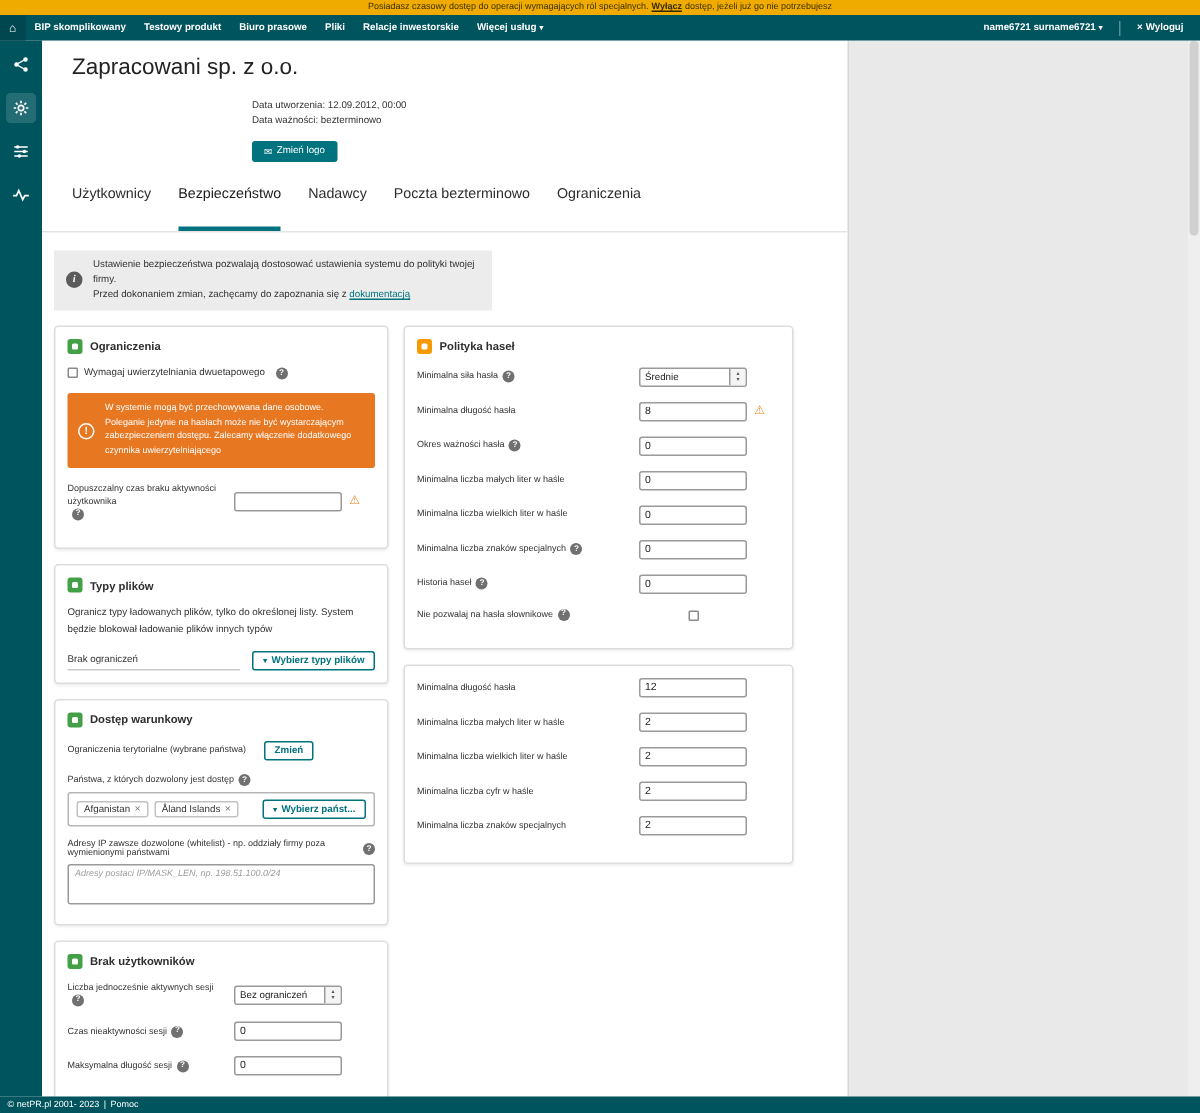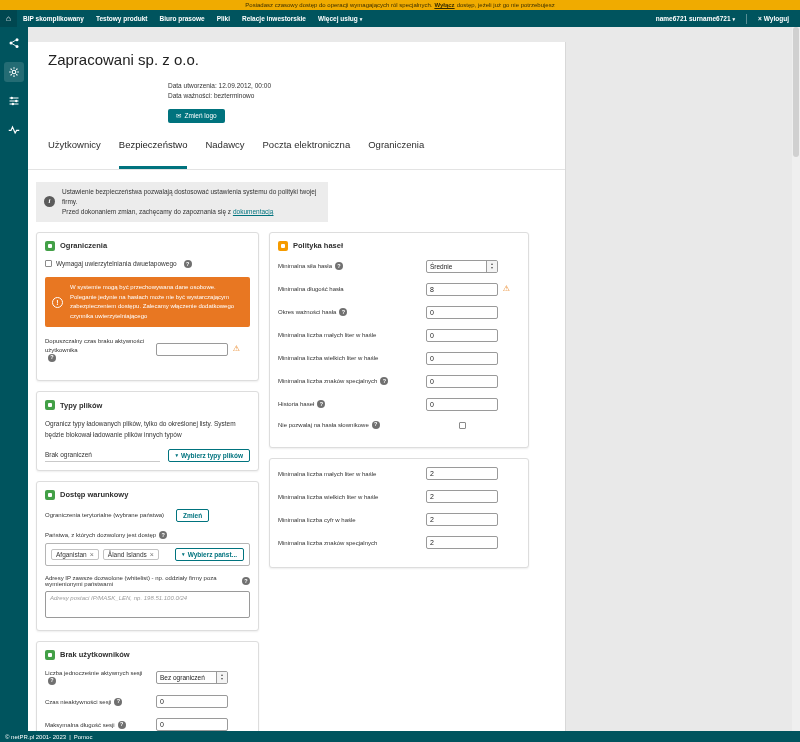--- a/index.html
+++ b/index.html
@@ -49,21 +49,21 @@
   .sidebar-item svg { width:12px; height:12px; }
   
   .footer {
     position:absolute; bottom:0; left:0; right:0; height:11px;
     background:#00545e; color:#fff; font-size:6px;
     display:flex; align-items:center; padding:0 5px; gap:3px; z-index:5;
   }
   .footer a { color:#fff; text-decoration:none; cursor:pointer; }
   
   .main-panel {
-    position:absolute; left:28px; top:42px; width:538px; bottom:11px;
+    position:absolute; left:28px; top:27px; width:538px; bottom:11px;
     background:#fff; border-right:1px solid #d8d8d8; overflow:hidden;
   }
   .scrollbar-track { position:absolute; right:0; top:27px; bottom:11px; width:8px; background:#efefef; }
   .scrollbar-thumb { position:absolute; top:0; left:1px; width:6px; height:130px; background:#d0d0d0; border-radius:3px; }
   
   .company-title { margin:9px 0 0 20px; font-size:15px; font-weight:400; color:#222; }
   .meta-block { margin:13px 0 0 140px; font-size:6.5px; line-height:1.6; color:#333; }
   .change-logo-btn {
     margin:7px 0 0 140px; display:inline-flex; align-items:center; gap:3px;
     background:#00737e; color:#fff; border:0; border-radius:2px;
@@ -259,21 +259,21 @@
 
   <button class="change-logo-btn">
     <span>✉</span>
     <span>Zmień logo</span>
   </button>
 
   <div class="tabs">
     <span class="tab">Użytkownicy</span>
     <span class="tab active">Bezpieczeństwo</span>
     <span class="tab">Nadawcy</span>
-    <span class="tab">Poczta elektroniczna</span>
+    <span class="tab">Poczta bezterminowo</span>
     <span class="tab">Ograniczenia</span>
   </div>
 
   <div class="infobox">
     <span class="info-icon">i</span>
     <div>
       <div>Ustawienie bezpieczeństwa pozwalają dostosować ustawienia systemu do polityki twojej firmy.</div>
       <div>
         <span>Przed dokonaniem zmian, zachęcamy do zapoznania się z</span>
         <a>dokumentacją</a>
@@ -494,20 +494,28 @@
             <span class="help-icon">?</span>
           </span>
           <span class="control" style="justify-content:center;">
             <span class="checkbox"></span>
           </span>
         </div>
       </div>
 
       <div class="card">
 
+        <div class="form-row pad">
+          <span class="label">
+            <span>Minimalna długość hasła</span>
+          </span>
+          <span class="control">
+            <input class="text-input" value="12" style="">
+          </span>
+        </div>
 
         <div class="form-row pad">
           <span class="label">
             <span>Minimalna liczba małych liter w haśle</span>
           </span>
           <span class="control">
             <input class="text-input" value="2" style="">
           </span>
         </div>
 

